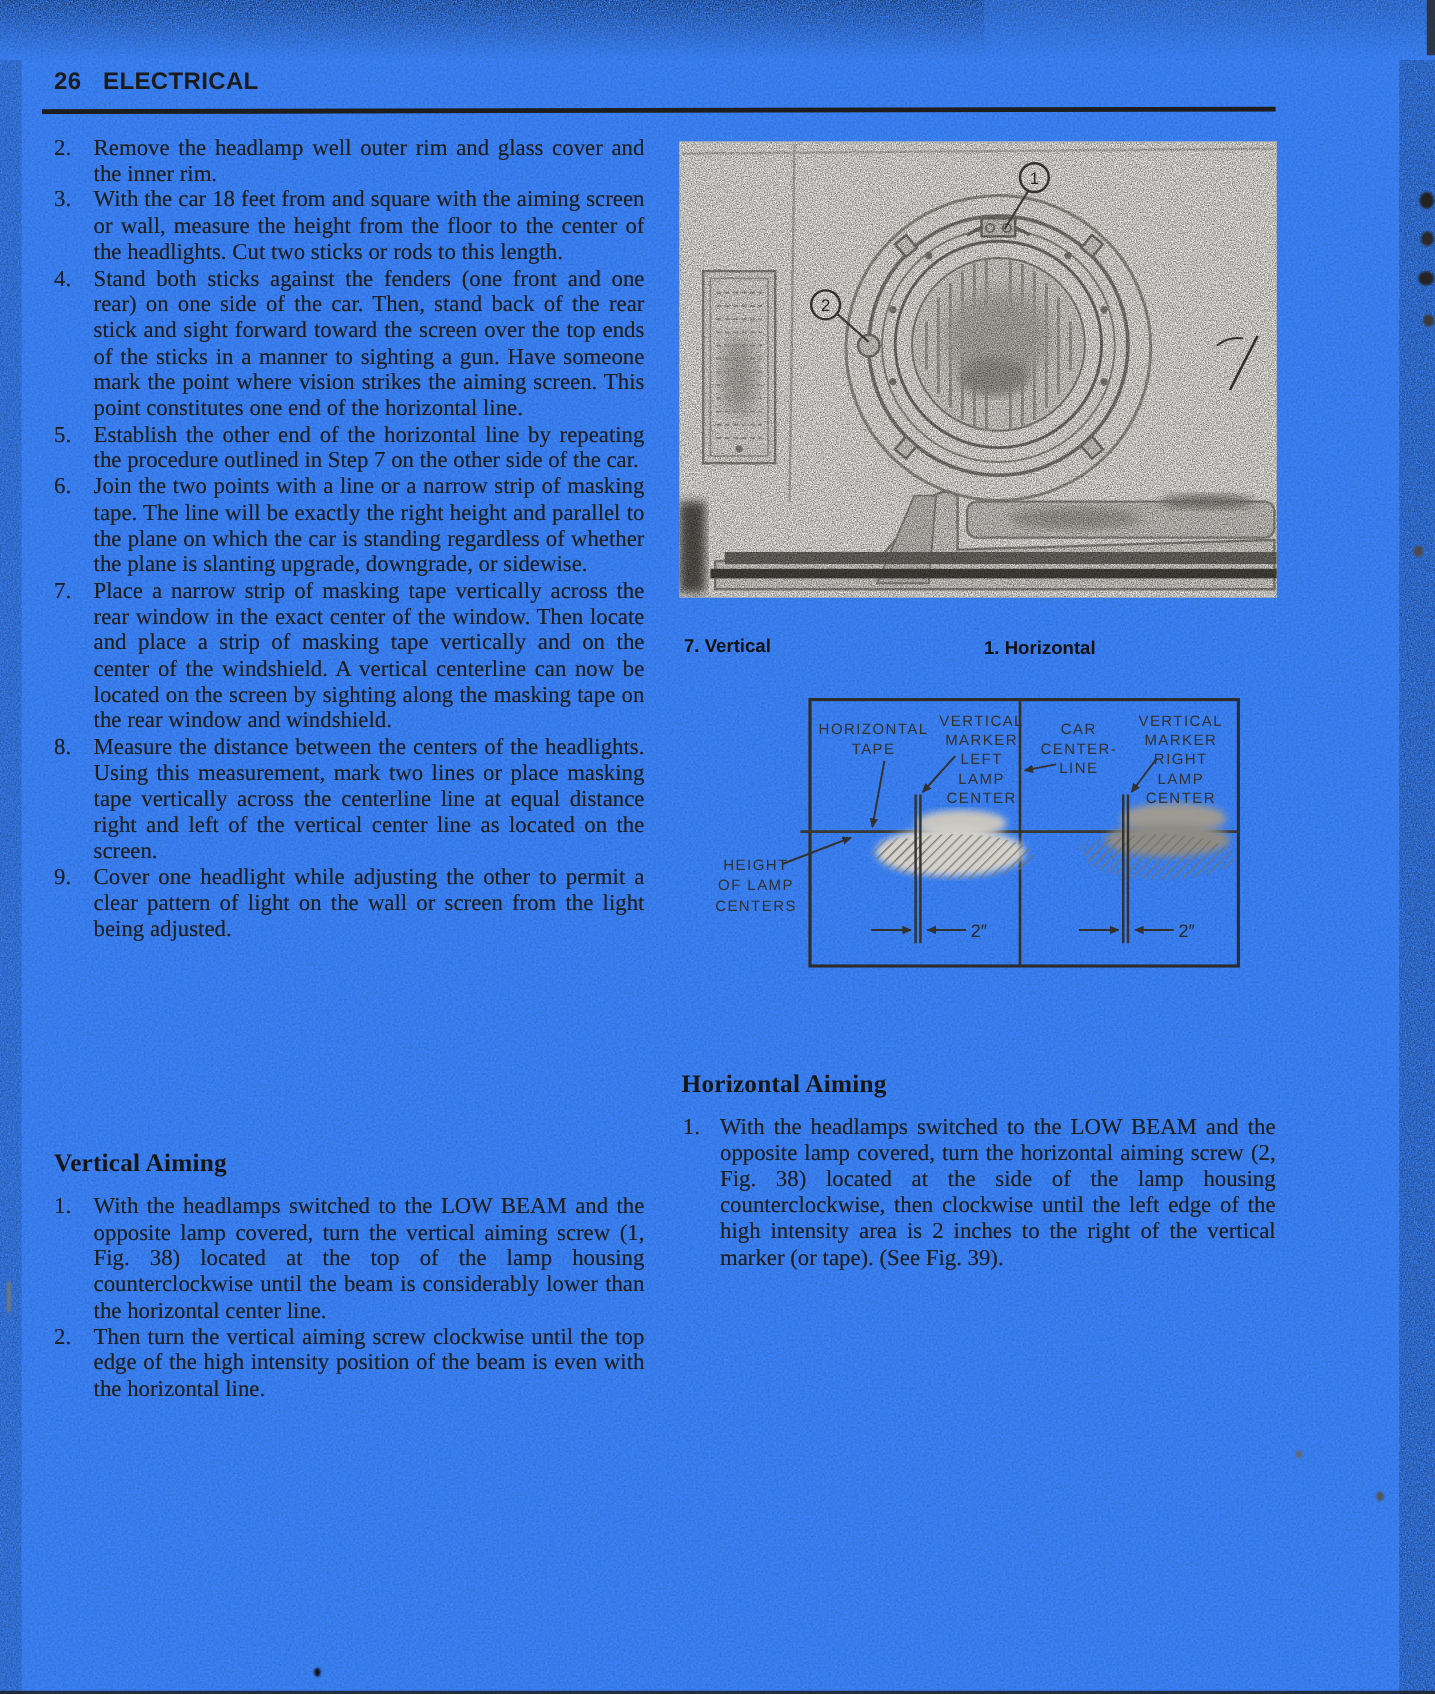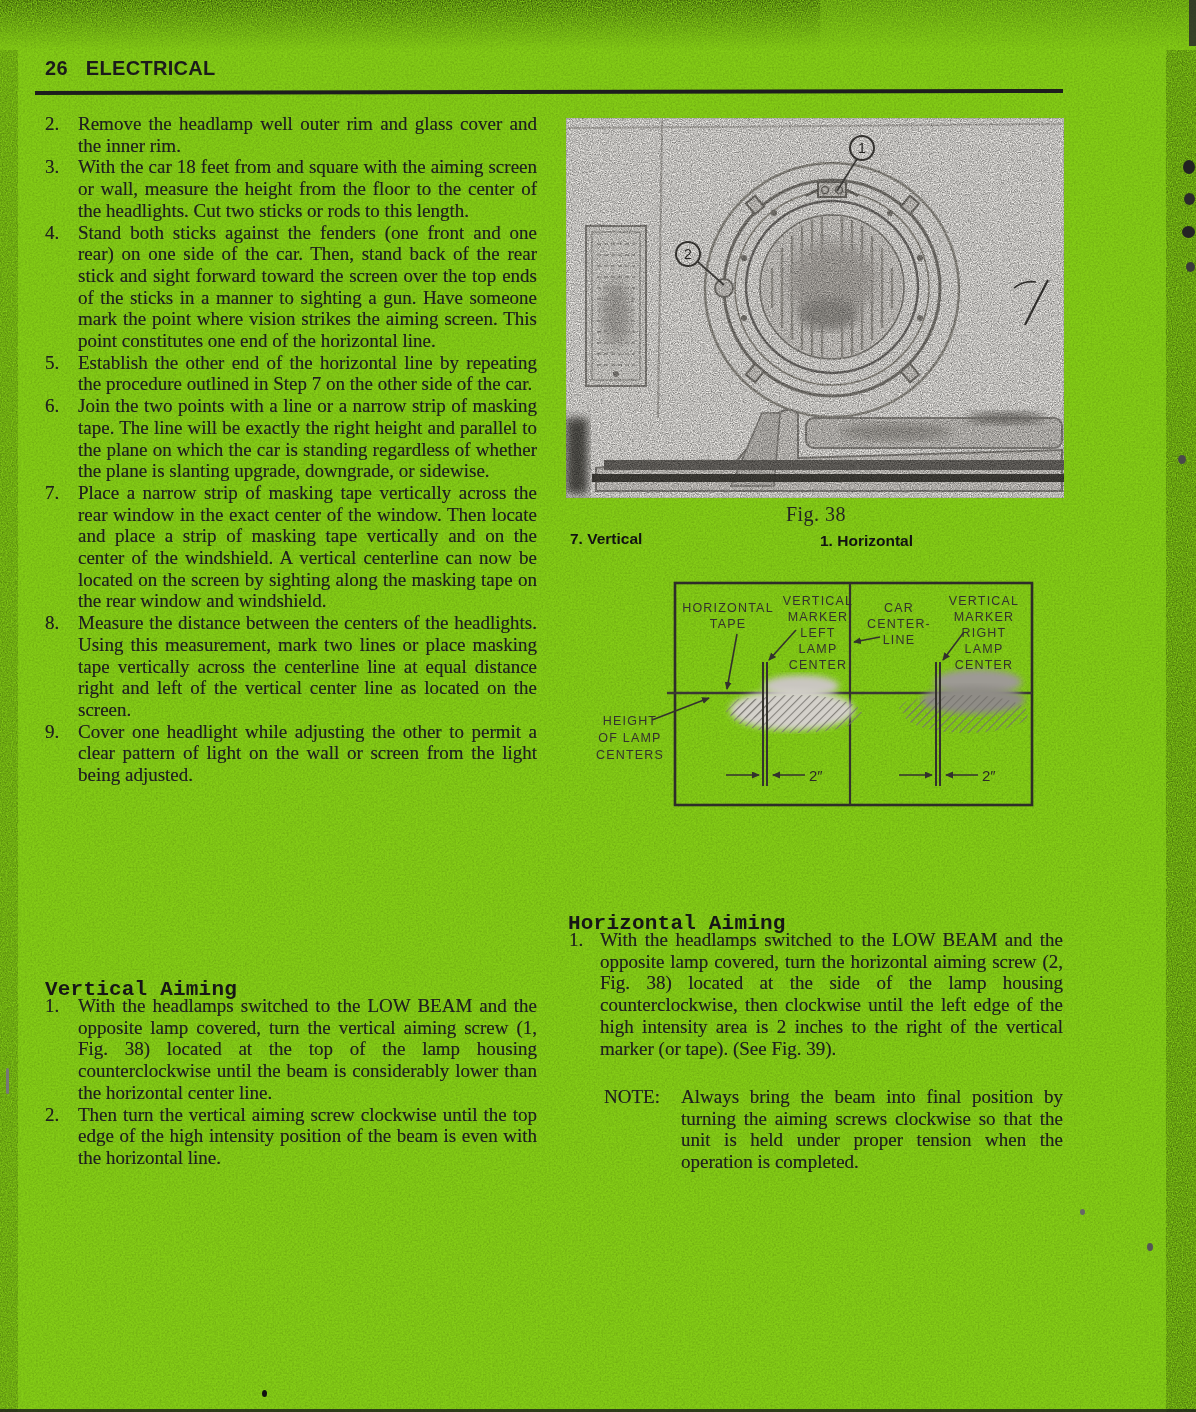--- a/index.html
+++ b/index.html
@@ -1,33 +1,33 @@
 <!DOCTYPE html>
 <html><head>
 <meta charset="utf-8">
 <style>
   html,body{margin:0;padding:0;background:#888;}
-  .page{position:relative;width:1196px;height:1412px;background:#84cc16;overflow:hidden;
+  .page{position:relative;width:1196px;height:1412px;background:#3b82f6;overflow:hidden;
         font-family:"Liberation Serif",serif;color:#222;}
   .abs{position:absolute;}
   
   .hdr{font-family:"Liberation Sans",sans-serif;font-weight:bold;font-size:20px;color:#1b1b1b;
        letter-spacing:.3px;}
   .hdr-left{left:45px;top:57px;}
   .hdr-left .pgnum{margin-right:18px;}
   .hdr-right{left:569px;top:57px;width:494px;text-align:right;}
   .rule{left:35px;top:90px;width:1028px;height:4px;background:#1d1d1d;transform:rotate(-.12deg);}
   
   .coltext{font-size:19px;line-height:21.7px;text-align:justify;color:#1f1f1f;
            text-shadow:0 0 .5px rgba(30,30,30,.55);}
   .steps{left:45px;top:113px;width:492px;}
   .step{position:relative;padding-left:33px;}
   .step .num{position:absolute;left:0;top:0;}
-  .va-head,.ha-head{font-family:Liberation Mono, monospace;font-weight:bold;font-size:21px;
-        color:#161616;letter-spacing:.2px;margin-top:21px;}
+  .va-head,.ha-head{font-family:Liberation Serif, serif;font-weight:bold;font-size:21px;
+        color:#161616;letter-spacing:.2px;}
   .va-head{left:45px;top:957px;text-align:right;}
   .va-steps{left:45px;top:995px;width:492px;}
   .fig-caption{font-size:20px;color:#232323;text-align:center;letter-spacing:.5px;}
   .cap38{left:569px;top:503px;width:494px;}
   .cap39{left:569px;top:816px;width:494px;}
   .legend{font-family:"Liberation Sans",sans-serif;font-weight:bold;font-size:15.5px;color:#111;}
   .leg1{left:570px;top:530px;}
   .leg2{left:820px;top:532px;}
   .ha-head{left:568px;top:891px;}
   .ha-steps{left:569px;top:929px;width:494px;}
@@ -210,21 +210,20 @@
       <rect x="240" y="300" width="256" height="30" rx="8" fill="#cfccc7" stroke="#908d88" stroke-width="2"></rect>
       <ellipse cx="330" cy="314" rx="55" ry="9" fill="#a5a29c" filter="url(#blur4)"></ellipse>
       <ellipse cx="440" cy="300" rx="40" ry="6" fill="#87847f" filter="url(#blur4)"></ellipse>
       <rect x="38" y="342" width="460" height="10" fill="#6e6b66"></rect>
       <rect x="26" y="356" width="472" height="8" fill="#47453f"></rect>
       <rect x="0" y="300" width="22" height="76" fill="#57544f" filter="url(#blur4)"></rect>
     </g>
     <rect x="0" y="0" width="498" height="380" fill="#3c3a37" filter="url(#photograin)" opacity="0.5"></rect>
   </svg>
 
-  <div class="abs fig-caption cap38">Fig. 38</div>
   <span class="abs legend leg1">7. Vertical</span>
   <span class="abs legend leg2">1. Horizontal</span>
 
   <svg class="abs" width="444" height="240" viewBox="0 0 444 240" style="left:596px;top:578px;">
     <defs>
       <marker id="ah" markerWidth="9" markerHeight="8" refX="7" refY="3.5" orient="auto" markerUnits="userSpaceOnUse">
         <path d="M0,0 L8,3.5 L0,7 Z" fill="#33312e"></path>
       </marker>
       <pattern id="hatch" width="6" height="6" patternTransform="rotate(45)" patternUnits="userSpaceOnUse">
         <line x1="0" y1="0" x2="0" y2="6" stroke="#75726d" stroke-width="2.2"></line>
@@ -311,24 +310,20 @@
       <line x1="382" y1="197" x2="350" y2="197" marker-end="url(#ah)"></line>
     </g>
     <text x="386" y="203" font-size="15" fill="#2b2926" font-family="Liberation Serif,serif">2″</text>
   </svg>
 
 
   <div class="abs ha-head">Horizontal Aiming</div>
   <div class="abs ha-steps coltext">
     <div class="step"><span class="num">1.</span><span>With the headlamps switched to the LOW BEAM and the opposite lamp covered, turn the horizontal aiming screw (2, Fig. 38) located at the side of the lamp housing counterclockwise, then clockwise until the left edge of the high intensity area is 2 inches to the right of the vertical marker (or tape). (See Fig. 39).</span></div>
   </div>
-  <div class="abs note coltext">
-    <span class="nlabel">NOTE:</span>
-    <span class="ntext">Always bring the beam into final position by turning the aiming screws clockwise so that the unit is held under proper tension when the operation is completed.</span>
-  </div>
 
   <div class="speck" style="left:1183px;top:160px;width:12px;height:14px;background:#222;"></div>
   <div class="speck" style="left:1184px;top:193px;width:11px;height:12px;background:#2a2a2a;"></div>
   <div class="speck" style="left:1182px;top:226px;width:13px;height:12px;background:#242424;"></div>
   <div class="speck" style="left:1186px;top:262px;width:9px;height:10px;background:#3a3a3a;"></div>
   <div class="speck" style="left:1178px;top:455px;width:8px;height:9px;background:#4a4a4a;"></div>
   <div class="speck" style="left:262px;top:1390px;width:5px;height:7px;background:#111;"></div>
   <div class="speck" style="left:1147px;top:1243px;width:6px;height:8px;background:#555;"></div>
   <div class="speck" style="left:6px;top:1068px;width:3px;height:26px;background:#777;border-radius:2px;"></div>
   <div class="speck" style="left:1080px;top:1209px;width:5px;height:6px;background:#666;"></div>

